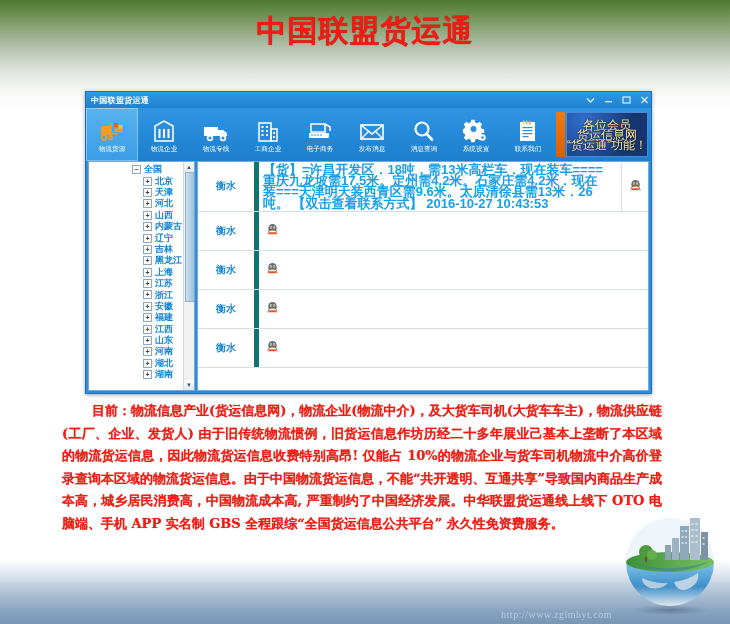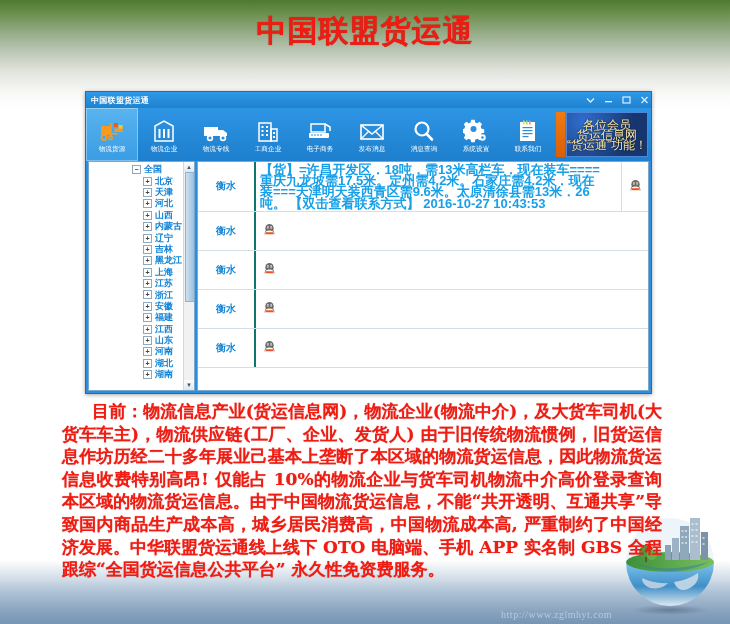--- a/index.html
+++ b/index.html
@@ -59,32 +59,32 @@
   .tnode.root{padding-left:1px;}
   .tnode.child{padding-left:12px;}
   #tscroll{position:absolute;right:0;top:0;width:10px;bottom:0;background:#f1f1f1;border-left:1px solid #cfd9e2;}
   #tscroll .arrowup,#tscroll .arrowdn{height:10px;background:linear-gradient(to bottom,#fdfdfd,#dfe7ee);
      display:flex;align-items:center;justify-content:center;font-size:6px;color:#4a5560;}
   #tscroll .thumb{position:absolute;top:10px;left:1px;width:8px;height:128px;background:linear-gradient(to right,#cfe0f0,#9bbfdd);border:1px solid #8fb2d0;}
   
   #grid{flex:1;margin-left:2px;background:#ffffff;border:1px solid #7aa8cc;display:flex;flex-direction:column;overflow:hidden;}
   .grow{display:flex;border-bottom:1px solid #d4dee7;min-height:38px;}
   .gcity{width:56px;display:flex;align-items:center;justify-content:center;
-     font-size:10px;font-weight:bold;color:#1183d6;border-right:2px solid #0f766e;flex:0 0 auto;}
+     font-size:10px;font-weight:bold;color:#1183d6;border-right:5px solid #0f766e;flex:0 0 auto;}
   .gmsg{flex:1;padding:2px 18px 2px 4px;font-size:13px;line-height:11.2px;color:#17a0e8;font-weight:bold;
      border-right:1px solid #d4dee7;overflow:hidden;word-break:break-all;}
   .gmsg .ts{color:#17a0e8;font-weight:bold;}
   .gqq{width:26px;display:flex;align-items:center;justify-content:center;flex:0 0 auto;cursor:pointer;}
   #gridfoot{height:9px;background:#fff;}
   
   #winfoot{height:0;}
   
   #para{position:absolute;left:62px;top:400px;width:600px;z-index:5;
     font-family:"DejaVu Serif","Liberation Serif",serif;font-weight:bold;color:#f01c12;
-    font-size:17px;line-height:22.6px;text-align:justify;text-indent:30px;
+    font-size:13px;line-height:22.6px;text-align:justify;text-indent:30px;
     text-shadow:0 0 1px rgba(200,10,5,.6);}
   
   #globe{position:absolute;right:6px;bottom:8px;width:112px;height:104px;z-index:4;}
   #urltext{position:absolute;right:118px;bottom:4px;font-size:10px;color:#b9cadb;letter-spacing:.5px;z-index:4;
     font-family:"Liberation Serif",serif;}
 </style>
 </head>
 <body>
 
 <div id="backdrop"></div>

